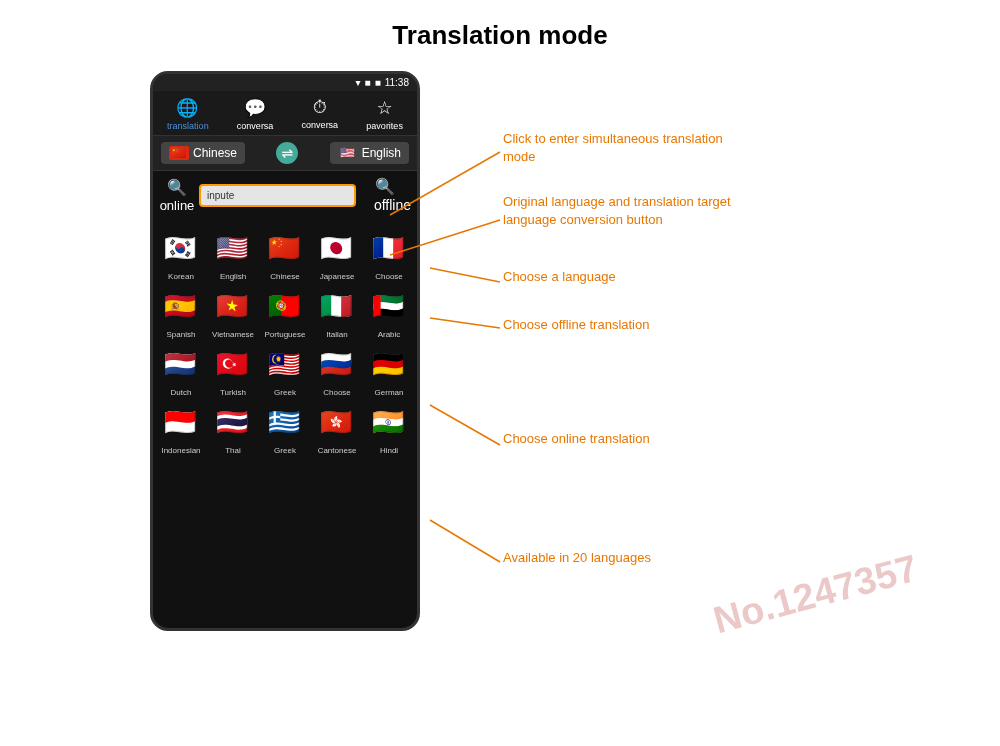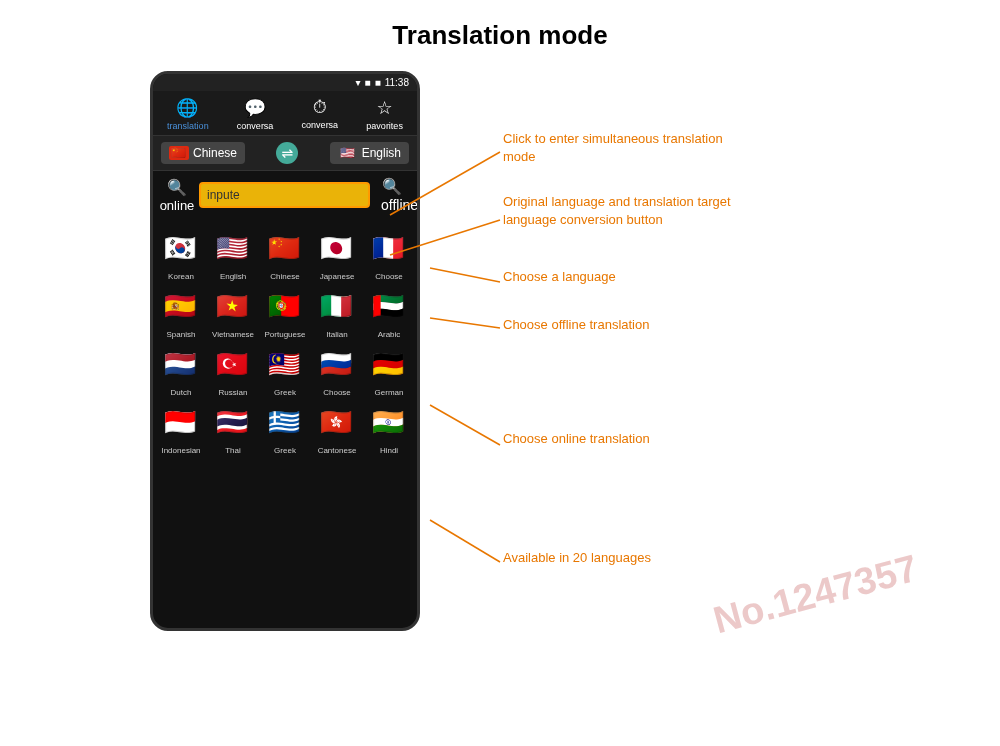--- a/index.html
+++ b/index.html
@@ -133,25 +133,25 @@
       display: flex;
       flex-direction: column;
       align-items: center;
       gap: 1px;
       cursor: pointer;
       min-width: 36px;
     }
 
     .search-input {
       flex: 1;
-      background: #eab308;
+      background: #e5e5e5;
       border: 2px solid #f90;
       border-radius: 4px;
       padding: 4px 6px;
-      font-size: 12px;
+      font-size: 10px;
       color: #333;
     }
 
     .lang-grid {
       background: #111;
       display: grid;
       grid-template-columns: repeat(5, 1fr);
       gap: 4px;
       padding: 8px 4px;
     }
@@ -313,21 +313,21 @@
         <div class="lang-item">
           <div class="lang-flag-icon" style="font-size: 26px;">🇦🇪</div>
           <span class="lang-name">Arabic</span>
         </div>
         <div class="lang-item">
           <div class="lang-flag-icon" style="font-size: 26px;">🇳🇱</div>
           <span class="lang-name">Dutch</span>
         </div>
         <div class="lang-item">
           <div class="lang-flag-icon" style="font-size: 26px;">🇹🇷</div>
-          <span class="lang-name">Russian</span>
+          <span class="lang-name">Turkish</span>
         </div>
         <div class="lang-item">
           <div class="lang-flag-icon" style="font-size: 26px;">🇲🇾</div>
           <span class="lang-name">Greek</span>
         </div>
         <div class="lang-item">
           <div class="lang-flag-icon" style="font-size: 26px;">🇷🇺</div>
           <span class="lang-name">Choose</span>
         </div>
         <div class="lang-item">

